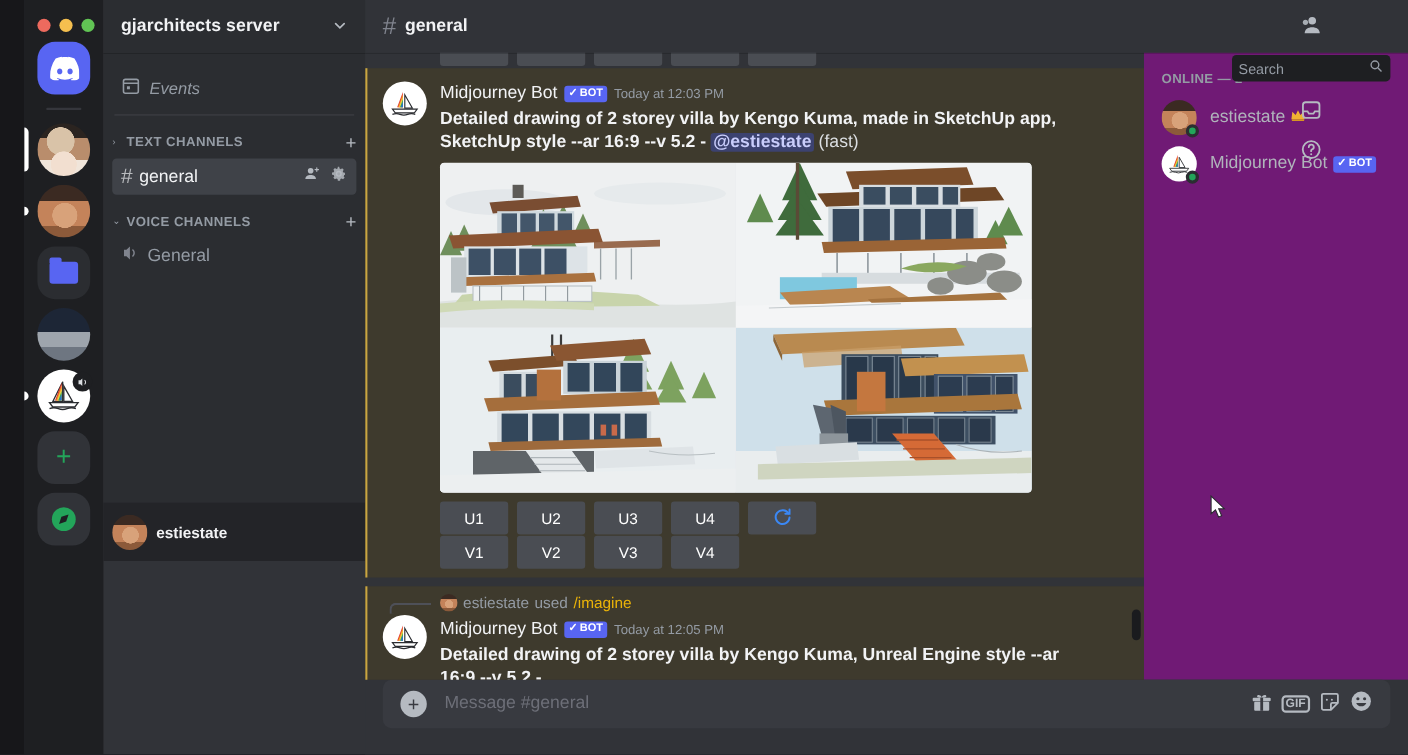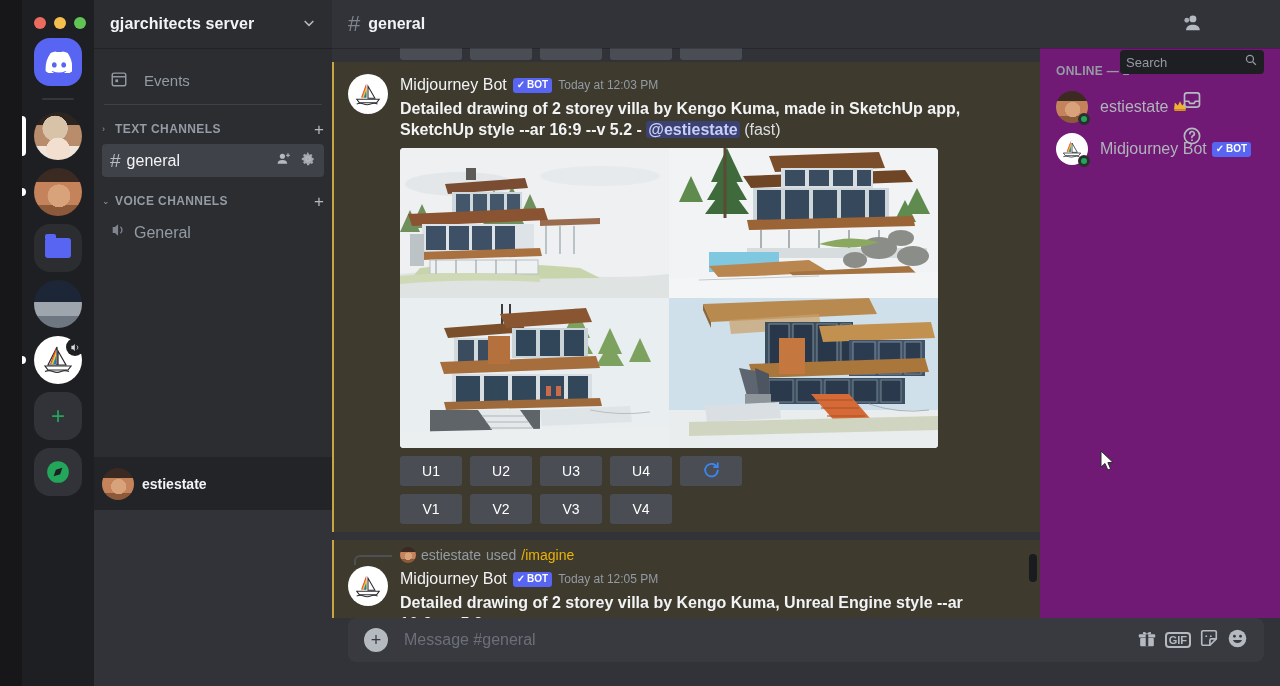--- a/index.html
+++ b/index.html
@@ -102,22 +102,22 @@
     box-shadow: 0 1px 0 rgba(0,0,0,0.22);
     flex: 0 0 48px;
   }
   .server-name { color: #f2f3f5; font-size: 16px; font-weight: bold; letter-spacing: .1px; }
   .chev { color: #b5bac1; font-size: 12px; }
 
   .ch-scroll { flex: 1; padding: 8px 0 0 0; overflow: hidden; }
 
   .events-row {
     margin: 8px 8px 0 8px; height: 32px; border-radius: 4px;
-    display: flex; align-items: center; gap: 16px; padding: 0 8px;
-    color: #949ba4; font-size: 15px;
+    display: flex; align-items: center; gap: 8px; padding: 0 8px;
+    color: #949ba4; font-size: 15px; font-style: italic;
   }
   .ch-divider { height: 1px; background: #3f4147; margin: 8px 10px 4px 10px; }
 
   .cat-row {
     height: 28px; display: flex; align-items: center; justify-content: space-between;
     padding: 0 8px 0 8px; margin-top: 10px; color: #949ba4;
   }
   .cat-left { display: flex; align-items: center; gap: 3px; }
   .cat-arrow { font-size: 9px; width: 10px; display: inline-block; }
   .cat-label { font-size: 12px; font-weight: bold; letter-spacing: .4px; text-transform: uppercase; }
@@ -735,21 +735,21 @@
               <div class="mjbtn">U4</div>
               <div class="mjbtn">
                 <span>
                   <svg width="18" height="18" viewBox="0 0 20 20" fill="none" stroke="#3b88f5" stroke-width="2" stroke-linecap="round">
                     <path d="M16.5 6.5a7 7 0 1 0 1 4"></path>
                     <path d="M17.5 2.5v4.2h-4.2"></path>
                   </svg>
                 </span>
               </div>
             </div>
-            <div style="display:flex;gap:8px;margin-top:8px;">
+            <div style="display:flex;gap:8px;margin-top:1px;">
               <div class="mjbtn">V1</div>
               <div class="mjbtn">V2</div>
               <div class="mjbtn">V3</div>
               <div class="mjbtn">V4</div>
             </div>
           </div>
 
           <div class="msg mention" style="margin-top:8px;padding-top:6px;">
             <div class="reply-line">
               <span class="reply-spine"></span>

